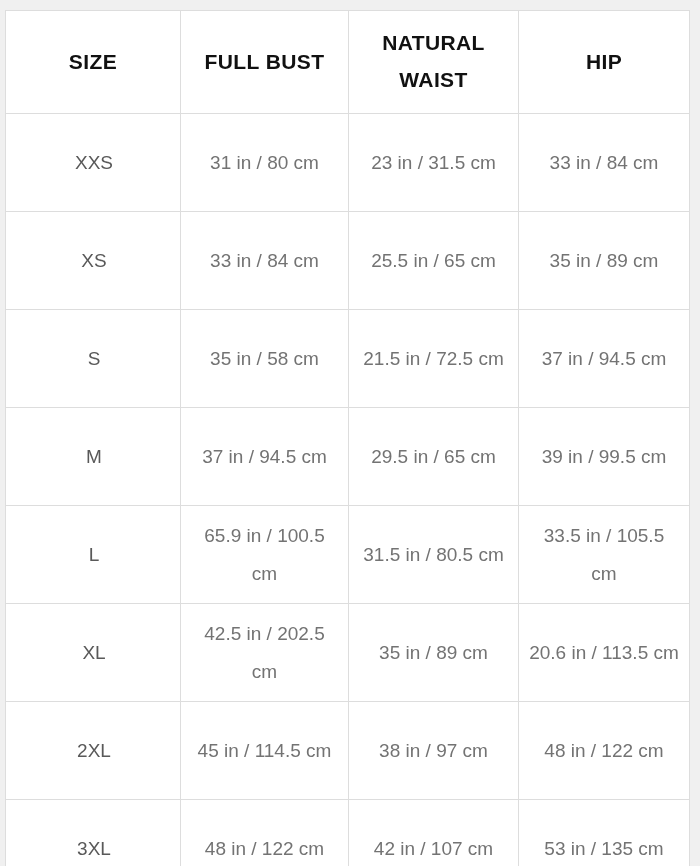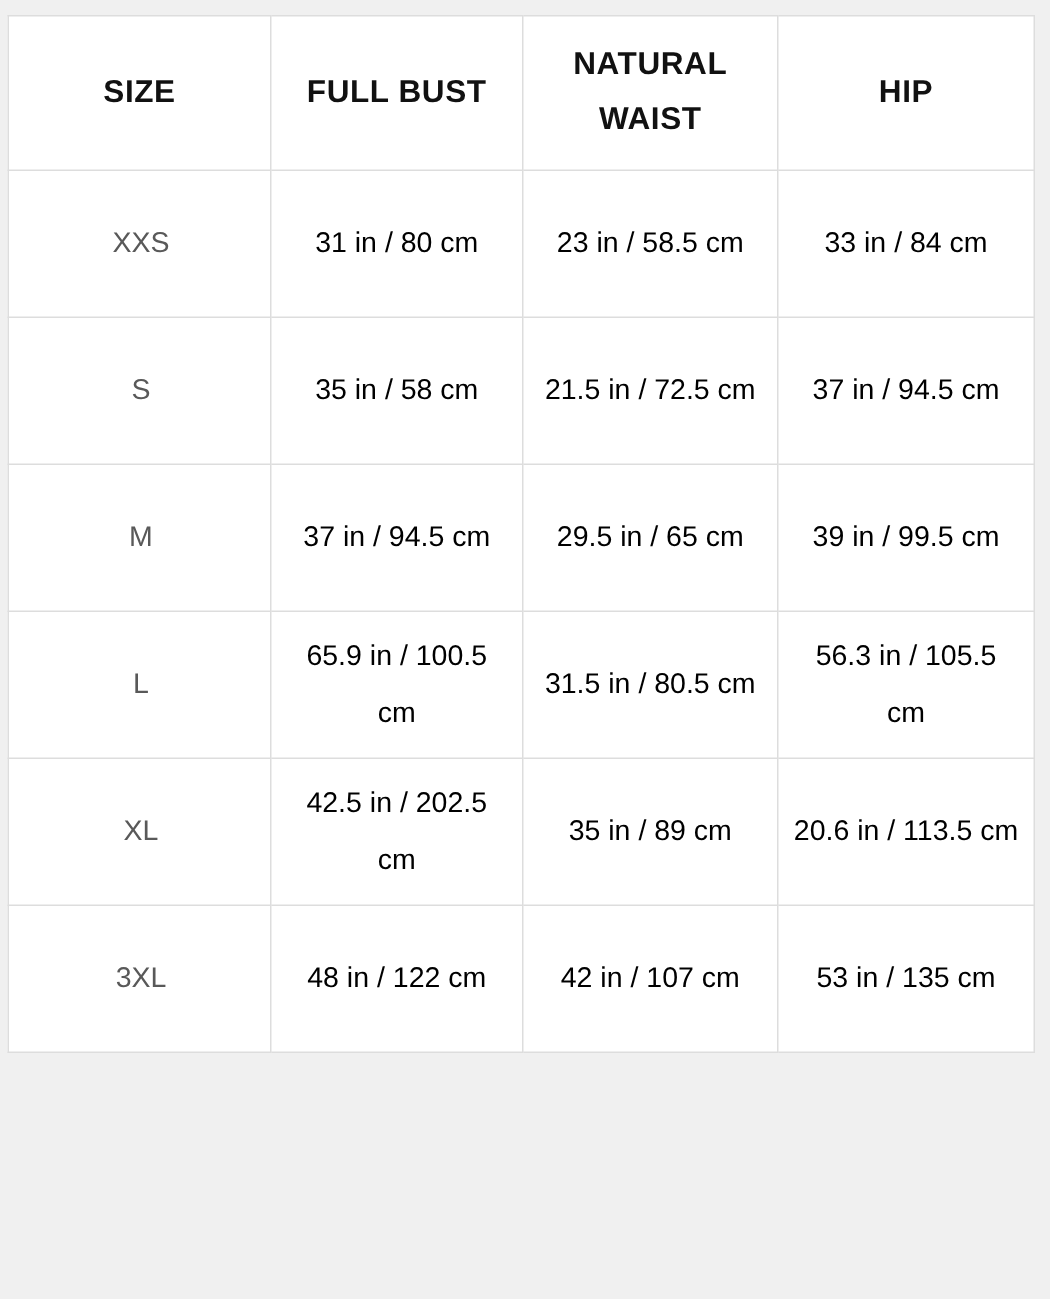--- a/index.html
+++ b/index.html
@@ -52,21 +52,21 @@
     font-weight: 700;
     letter-spacing: 0.4px;
     line-height: 1.75;
     font-family: "Liberation Sans", sans-serif;
     text-transform: uppercase;
     background: #ffffff;
   }
 
   table.size-chart tbody td {
     height: 98px;
-    color: #000000;
+    color: #737373;
     font-size: 19px;
     font-weight: 400;
     line-height: 2.0;
     background: #ffffff;
   }
 
   table.size-chart tbody td.size-cell {
     color: #595959;
     padding-left: 12px;
   }
@@ -87,46 +87,58 @@
         <th>SIZE</th>
         <th>FULL BUST</th>
         <th>NATURAL WAIST</th>
         <th>HIP</th>
       </tr>
     </thead>
     <tbody>
       <tr>
         <td class="size-cell">XXS</td>
         <td>31 in / 80 cm</td>
-        <td>23 in / 58.5 cm</td>
+        <td>23 in / 31.5 cm</td>
         <td>33 in / 84 cm</td>
+      </tr>
+      <tr>
+        <td class="size-cell">XS</td>
+        <td>33 in / 84 cm</td>
+        <td>25.5 in / 65 cm</td>
+        <td>35 in / 89 cm</td>
       </tr>
       <tr>
         <td class="size-cell">S</td>
         <td>35 in / 58 cm</td>
         <td>21.5 in / 72.5 cm</td>
         <td>37 in / 94.5 cm</td>
       </tr>
       <tr>
         <td class="size-cell">M</td>
         <td>37 in / 94.5 cm</td>
         <td>29.5 in / 65 cm</td>
         <td>39 in / 99.5 cm</td>
       </tr>
       <tr>
         <td class="size-cell">L</td>
         <td>65.9 in / 100.5 cm</td>
         <td>31.5 in / 80.5 cm</td>
-        <td>56.3 in / 105.5 cm</td>
+        <td>33.5 in / 105.5 cm</td>
       </tr>
       <tr>
         <td class="size-cell">XL</td>
         <td>42.5 in / 202.5 cm</td>
         <td>35 in / 89 cm</td>
         <td>20.6 in / 113.5 cm</td>
+      </tr>
+      <tr>
+        <td class="size-cell">2XL</td>
+        <td>45 in / 114.5 cm</td>
+        <td>38 in / 97 cm</td>
+        <td>48 in / 122 cm</td>
       </tr>
       <tr>
         <td class="size-cell">3XL</td>
         <td>48 in / 122 cm</td>
         <td>42 in / 107 cm</td>
         <td>53 in / 135 cm</td>
       </tr>
     </tbody>
   </table>
 </div>

